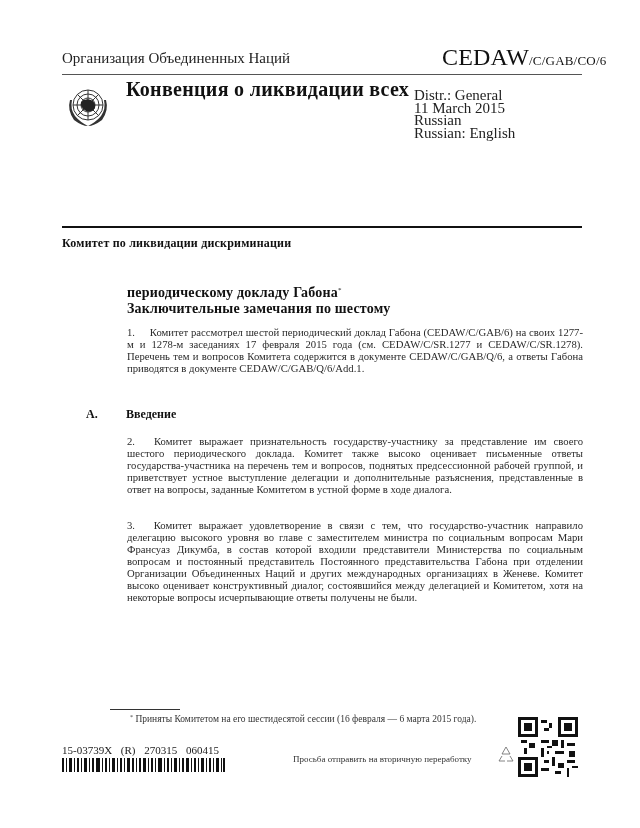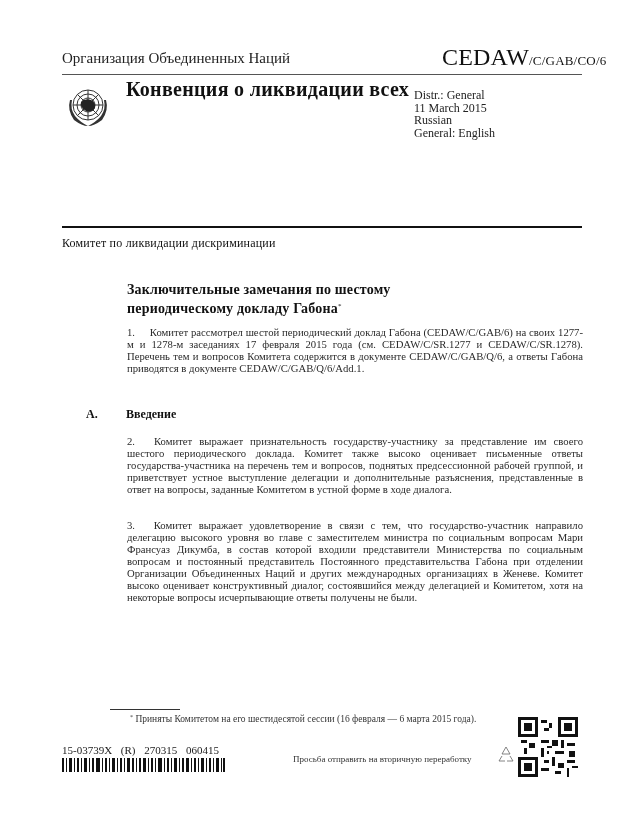--- a/index.html
+++ b/index.html
@@ -7,23 +7,23 @@
     width: 640px; height: 828px; position: relative; overflow: hidden;
     font-family: "Liberation Serif", "DejaVu Serif", serif; color: #1a1a1a;
   }
   .abs { position: absolute; }
   .org-name { left: 62px; top: 50px; font-size: 15px; color: #222; }
   .symbol-main { left: 442px; top: 44px; font-size: 24px; color: #111; letter-spacing: 0.2px; }
   .symbol-main .suffix { font-size: 13px; }
   .rule-top { left: 62px; top: 74px; width: 520px; height: 1px; background: #555; }
   .logo { left: 62px; top: 80px; width: 52px; height: 52px; }
   .title-block { left: 126px; top: 80px; font-size: 20px; font-weight: bold; line-height: 19px; color: #111; letter-spacing: 0.3px; }
-  .meta-block { left: 414px; top: 89px; font-size: 12px; line-height: 12.5px; color: #222; }
+  .meta-block { left: 414px; top: 89px; font-size: 15px; line-height: 12.5px; color: #222; }
   .rule-thick { left: 62px; top: 226px; width: 520px; height: 2px; background: #111; }
-  .committee { left: 62px; top: 237px; font-size: 12px; font-weight: normal; line-height: 13px; color: #111; letter-spacing: 0.2px; text-align: right; }
+  .committee { left: 62px; top: 237px; font-size: 12px; font-weight: bold; line-height: 13px; color: #111; letter-spacing: 0.2px; text-align: right; }
   .doc-title { left: 127px; top: 282px; font-size: 14px; font-weight: bold; line-height: 16px; color: #111; letter-spacing: 0.2px; }
   .doc-title sup { font-size: 7px; font-weight: normal; vertical-align: 5px; }
   .para { left: 127px; width: 456px; font-size: 10.7px; line-height: 12px; text-align: justify; color: #2a2a2a; }
   .para .num { display: inline-block; width: 20px; }
   .p1 { top: 326px; }
   .section-heading { left: 86px; top: 407px; font-size: 12px; font-weight: bold; color: #111; }
   .section-heading .letter { display: inline-block; width: 40px; }
   .p2 { top: 435px; }
   .p3 { top: 519px; }
   .fn-rule { left: 110px; top: 709px; width: 70px; height: 1px; background: #333; }
@@ -65,32 +65,32 @@
 </svg>
 
 <div class="abs title-block">
   <div>Конвенция о ликвидации всех</div>
 </div>
 
 <div class="abs meta-block">
   <div>Distr.: General</div>
   <div>11 March 2015</div>
   <div>Russian</div>
-  <div>General: English</div>
+  <div>Russian: English</div>
 </div>
 
 <div class="abs rule-thick"></div>
 
 <div class="abs committee">
   <div>Комитет по ликвидации дискриминации</div>
 </div>
 
 <div class="abs doc-title">
+  <div><span>периодическому докладу Габона</span><sup>*</sup></div>
   <div>Заключительные замечания по шестому</div>
-  <div><span>периодическому докладу Габона</span><sup>*</sup></div>
 </div>
 
 <div class="abs para p1">
   <span class="num">1.</span>
   <span>Комитет рассмотрел шестой периодический доклад Габона (CEDAW/C/GAB/6) на своих 1277-м и 1278-м заседаниях 17 февраля 2015 года (см. CEDAW/C/SR.1277 и CEDAW/C/SR.1278). Перечень тем и вопросов Комитета содержится в документе CEDAW/C/GAB/Q/6, а ответы Габона приводятся в документе CEDAW/C/GAB/Q/6/Add.1.</span>
 </div>
 
 <div class="abs section-heading">
   <span class="letter">A.</span><span>Введение</span>
 </div>

